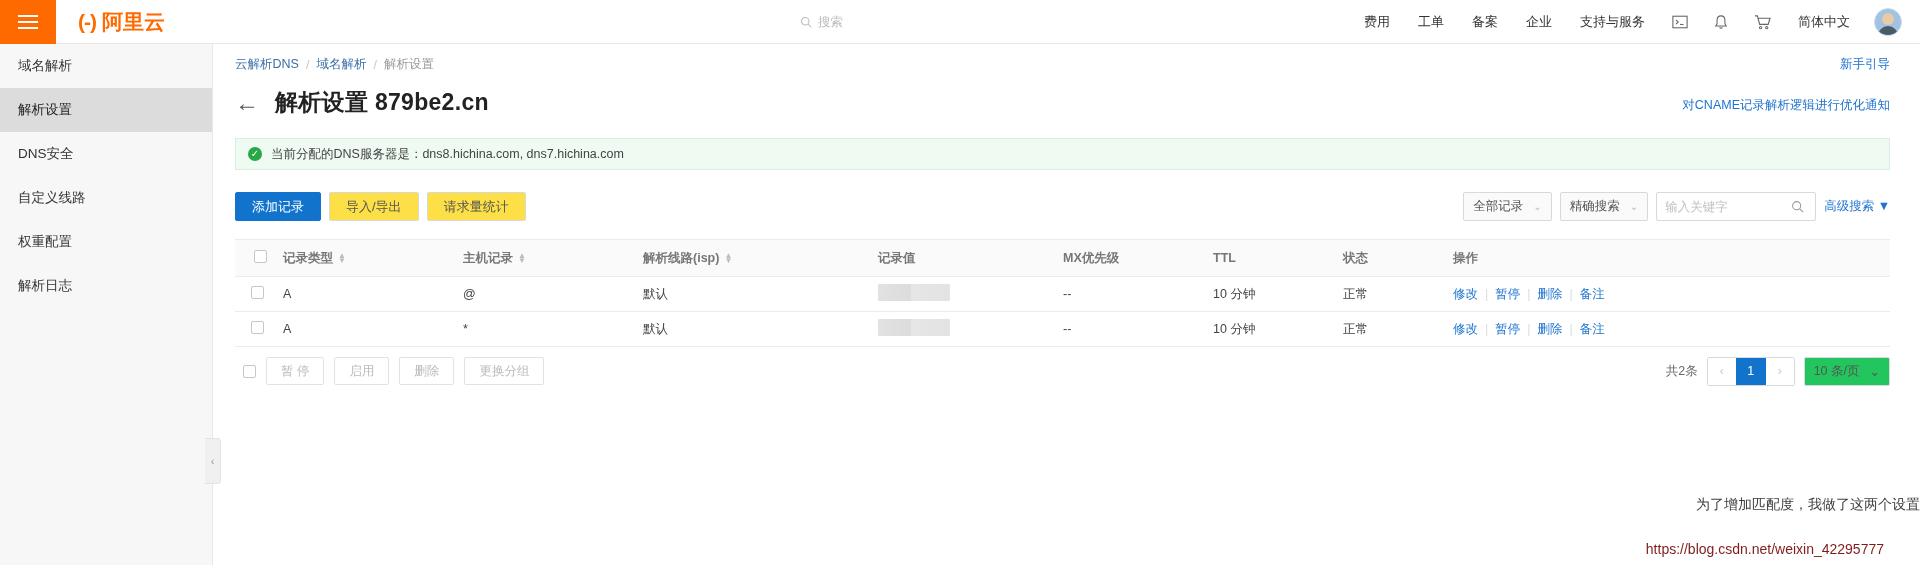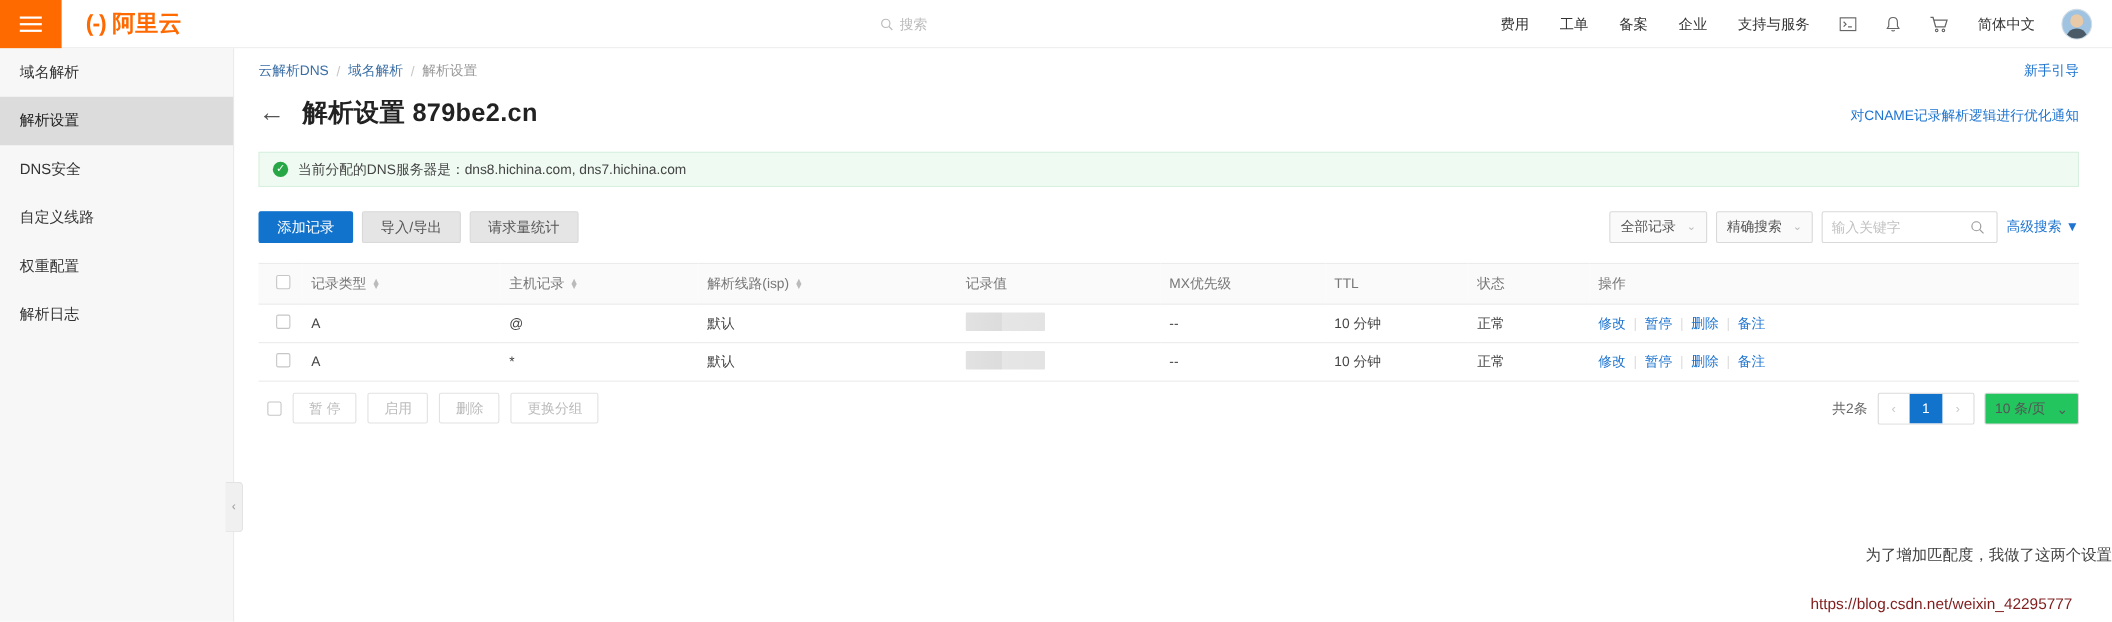--- a/index.html
+++ b/index.html
@@ -120,21 +120,21 @@
     justify-content: center; line-height: 1; flex: none;
   }
 
   .toolbar {
     margin: 22px 30px 0 22px;
     display: flex; align-items: center; justify-content: space-between;
   }
   .btn-group { display: flex; gap: 8px; }
   .btn {
     height: 29px; padding: 0 16px; font-size: 13px;
-    border: 1px solid #d9d9d9; background: #e5e5e5; color: #555;
+    border: 1px solid #d9d9d9; background: #fde047; color: #555;
     display: flex; align-items: center; cursor: pointer; border-radius: 2px;
   }
   .btn.primary { background: #1273cd; border-color: #1273cd; color: #fff; font-family: Liberation Serif, serif; }
   .filters { display: flex; align-items: center; gap: 8px; }
   .select {
     height: 29px; min-width: 86px; padding: 0 9px;
     border: 1px solid #d9d9d9; background: #fafafa; color: #555;
     font-size: 12.5px; display: flex; align-items: center;
     justify-content: space-between; gap: 10px; cursor: pointer; border-radius: 2px;
   }
@@ -149,22 +149,22 @@
     color: #555; background: transparent;
     font-family: "Liberation Sans", "DejaVu Sans", sans-serif;
   }
   .searchbox input::placeholder { color: #c2c2c2; }
   .adv-link { font-size: 12.5px; color: #1e74d0; cursor: pointer; white-space: nowrap; }
 
   
   .tbl { margin: 18px 30px 0 22px; width: 1655px; border-collapse: collapse; }
   .tbl th {
     background: #fafafa; border-top: 1px solid #ebebeb; border-bottom: 1px solid #ebebeb;
-    height: 37px; font-size: 12.5px; font-weight: normal; color: #777;
-    text-align: left; padding: 0 8px;
+    height: 37px; font-size: 12.5px; font-weight: bold; color: #777;
+    text-align: right; padding: 0 8px;
   }
   .tbl td {
     height: 35px; border-bottom: 1px solid #ebebeb;
     font-size: 12.5px; color: #444; padding: 0 8px;
   }
   .th-inner { display: flex; align-items: center; gap: 5px; }
   .sorter { display: inline-flex; flex-direction: column; line-height: 5px; color: #bbb; font-size: 8px; }
   .cb {
     width: 13px; height: 13px; border: 1px solid #c6c6c6;
     background: #fff; display: inline-block; border-radius: 2px; cursor: pointer;

